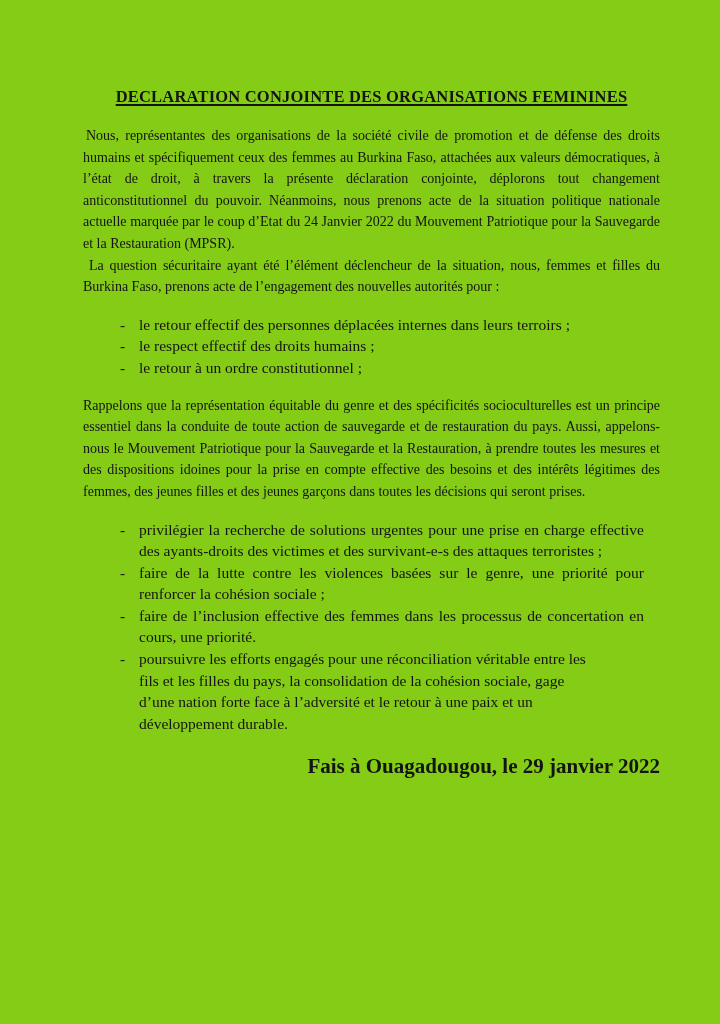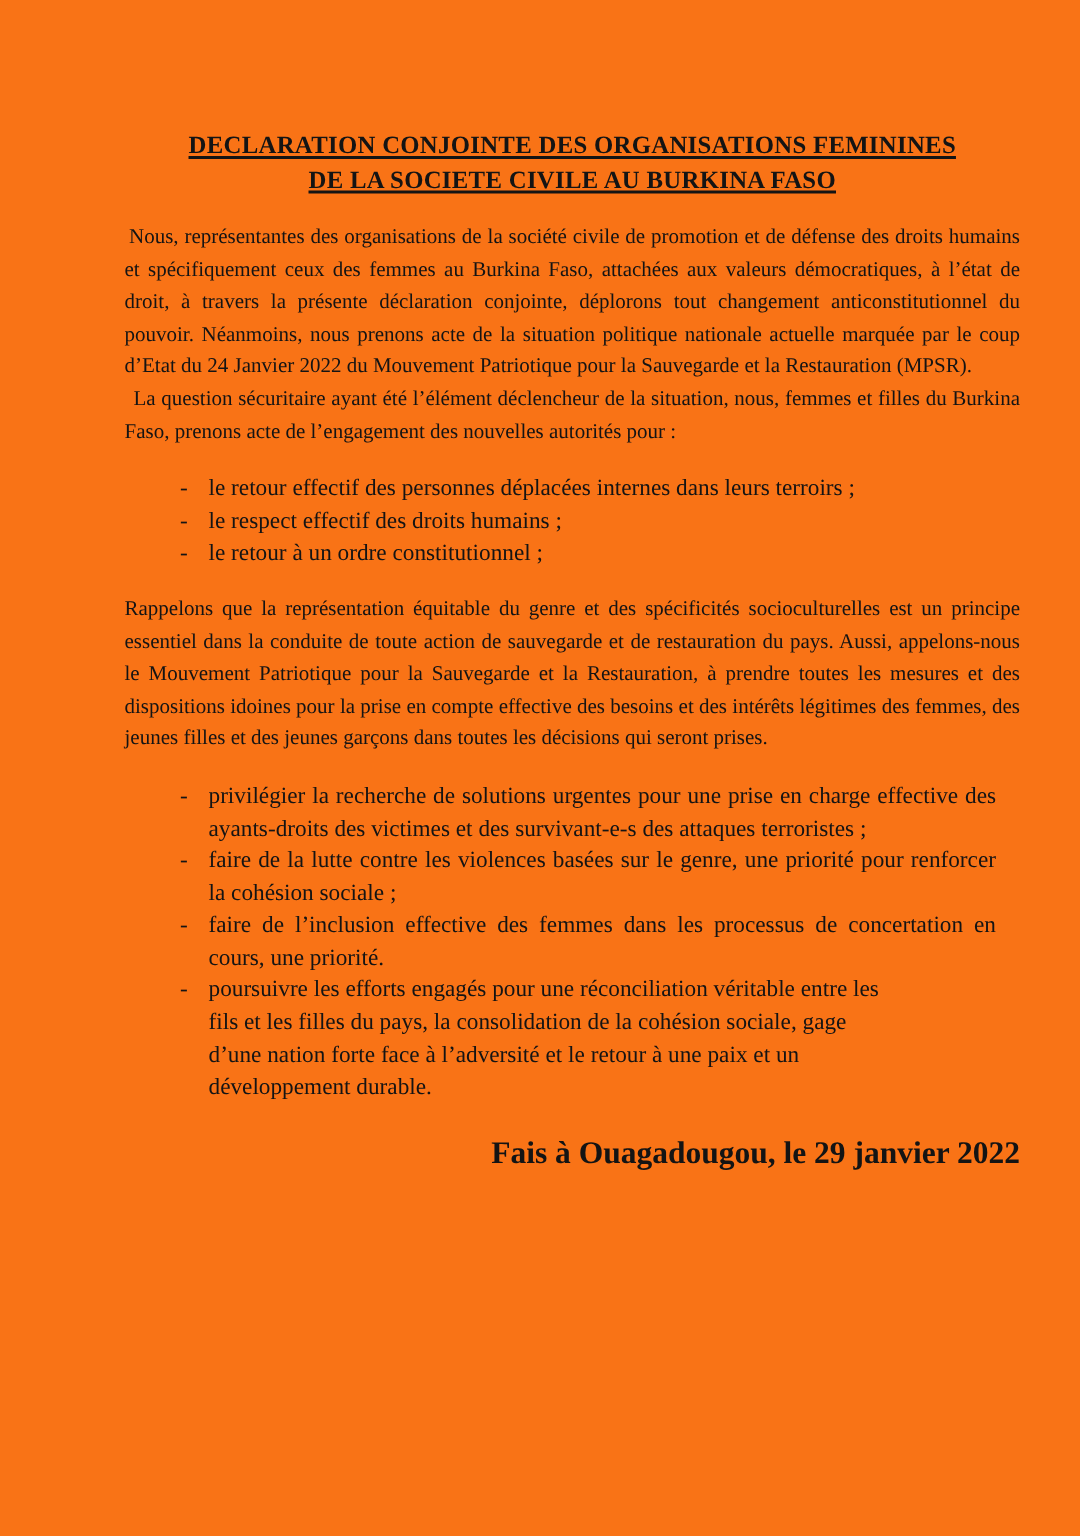--- a/index.html
+++ b/index.html
@@ -11,22 +11,22 @@
     width: 720px;
     height: 1024px;
     overflow: hidden;
     font-family: "Liberation Serif", "DejaVu Serif", serif;
     color: #141414;
   }
   .page {
     box-sizing: border-box;
     width: 720px;
     height: 1024px;
-    padding: 85px 40px 0 83px;
-    background: #f97316;
+    padding: 85px 60px 0 83px;
+    background: #84cc16;
   }
   .title {
     margin: 0 0 17px 0;
     text-align: center;
     font-size: 16.5px;
     line-height: 23px;
     font-weight: bold;
     letter-spacing: 0.2px;
   }
   .title-line {
@@ -73,21 +73,20 @@
     text-align: right;
   }
 </style>
 </head>
 <body>
 
 <div class="page">
 
   <h1 class="title">
     <span class="title-line">DECLARATION CONJOINTE DES ORGANISATIONS FEMININES</span>
-    <span class="title-line">DE LA SOCIETE CIVILE AU BURKINA FASO</span>
   </h1>
 
   <p class="para ind-sm">Nous, représentantes des organisations de la société civile de promotion et de défense des droits humains et spécifiquement ceux des femmes au Burkina Faso, attachées aux valeurs démocratiques, à l’état de droit, à travers la présente déclaration conjointe, déplorons tout changement anticonstitutionnel du pouvoir. Néanmoins, nous prenons acte de la situation politique nationale actuelle marquée par le coup d’Etat du 24 Janvier 2022 du Mouvement Patriotique pour la Sauvegarde et la Restauration (MPSR).</p>
 
   <p class="para ind-md">La question sécuritaire ayant été l’élément déclencheur de la situation, nous, femmes et filles du Burkina Faso, prenons acte de l’engagement des nouvelles autorités pour&nbsp;:</p>
 
   <ul class="dash-list">
     <li>le retour effectif des personnes déplacées internes dans leurs terroirs&nbsp;;</li>
     <li>le respect effectif des droits humains&nbsp;;</li>
     <li>le retour à un ordre constitutionnel&nbsp;;</li>

